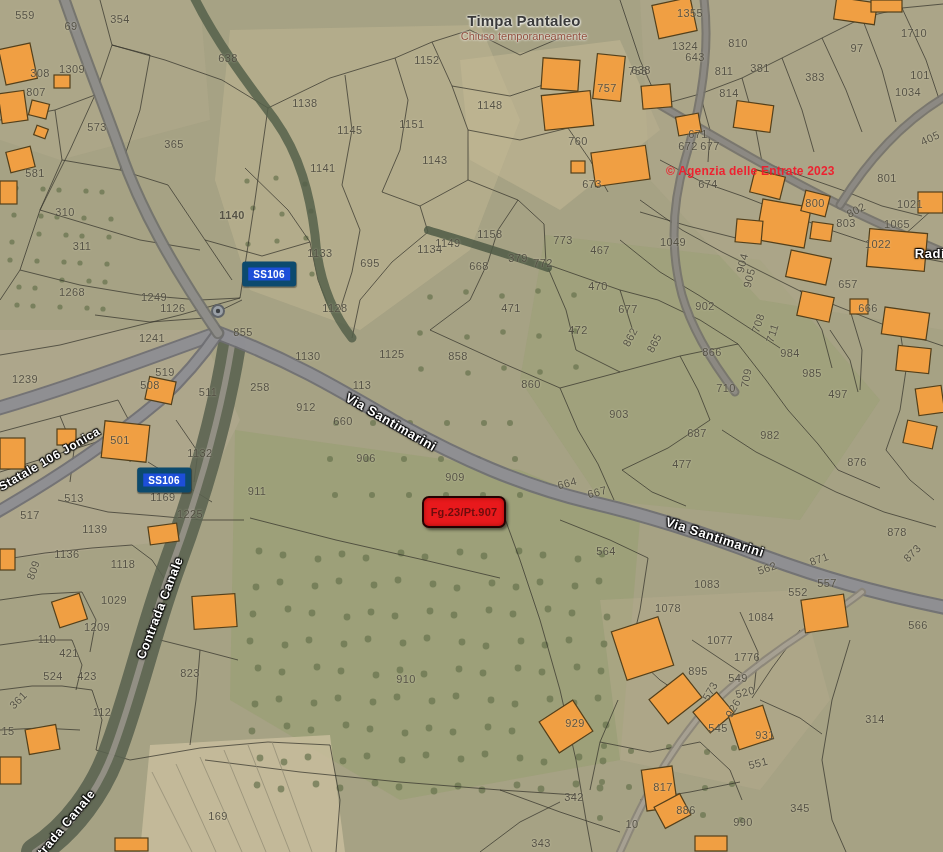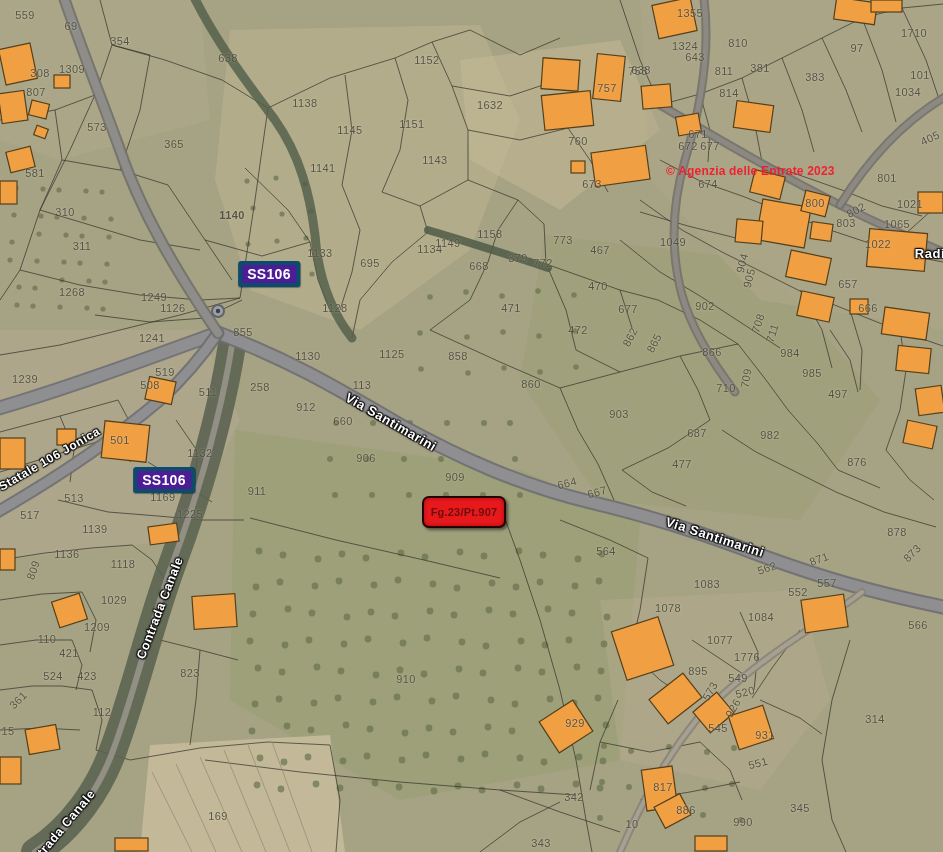--- a/index.html
+++ b/index.html
@@ -8,23 +8,23 @@
   #map-svg{position:absolute;left:0;top:0;}
   .layer{position:absolute;left:0;top:0;width:100%;height:100%;pointer-events:none;}
   .plabel{position:absolute;font-size:11px;color:#504d41;white-space:nowrap;
           letter-spacing:.4px;opacity:.93;
           text-shadow:0 0 2px rgba(238,233,214,.55);}
   .rlabel{position:absolute;font-size:13px;font-weight:bold;color:#fff;white-space:nowrap;
           letter-spacing:.6px;
           text-shadow:-1px -1px 1px rgba(0,0,0,.85),1px -1px 1px rgba(0,0,0,.85),
                       -1px 1px 1px rgba(0,0,0,.85),1px 1px 1px rgba(0,0,0,.85),
                       0 0 3px rgba(0,0,0,.7);}
-  .badge{position:absolute;transform:translate(-50%,-50%);background:#4c1d95;
-         border:4px solid #0c4a6e;border-radius:3px;padding:1px 5px;
-         font-size:14px;font-weight:bold;color:#fff;letter-spacing:.3px;
+  .badge{position:absolute;transform:translate(-50%,-50%);background:#1d4ed8;
+         border:6px solid #0c4a6e;border-radius:3px;padding:1px 5px;
+         font-size:10px;font-weight:bold;color:#fff;letter-spacing:.3px;
          box-shadow:0 1px 1px rgba(0,0,0,.35);}
   #place-label{position:absolute;text-align:center;transform:translate(-50%,0);}
   #place-title{font-size:15px;font-weight:600;color:#3a3a3a;letter-spacing:.2px;
           text-shadow:0 0 3px rgba(255,255,255,.95),0 0 2px rgba(255,255,255,.9),0 1px 2px rgba(255,255,255,.8);}
   #place-sub{font-size:11px;color:#92503f;margin-top:1px;
           text-shadow:0 0 3px rgba(255,255,255,.9),0 0 2px rgba(255,255,255,.85);}
   #copyright{position:absolute;font-size:12px;font-weight:bold;color:#f11c2c;
           letter-spacing:.2px;opacity:.95;white-space:nowrap;}
   #highlight-marker{position:absolute;display:flex;align-items:center;justify-content:center;
           background:#e8191c;border:2px solid #240202;border-radius:7px;
@@ -438,40 +438,40 @@
       <rect x="695" y="836" width="32" height="15" fill="#f09f43" stroke="#53401c" stroke-width="1.2" transform="rotate(0 711 843.5)"></rect>
       <g>
         <circle cx="218" cy="311" r="6" fill="#9aa0a6" stroke="#5f6368" stroke-width="2"></circle>
         <circle cx="218" cy="311" r="2.2" fill="#3c4043"></circle>
       </g>
     </svg>
 
   <div class="layer" id="parcel-labels">
       <span class="plabel" style="left: 25px; top: 15px; transform: translate(-50%, -50%) rotate(0deg);">559</span>
       <span class="plabel" style="left: 71px; top: 26px; transform: translate(-50%, -50%) rotate(0deg);">69</span>
-      <span class="plabel" style="left: 120px; top: 41px; transform: translate(-50%, -50%) rotate(0deg);">354</span>
+      <span class="plabel" style="left: 120px; top: 19px; transform: translate(-50%, -50%) rotate(0deg);">354</span>
       <span class="plabel" style="left: 72px; top: 69px; transform: translate(-50%, -50%) rotate(0deg);">1309</span>
       <span class="plabel" style="left: 40px; top: 73px; transform: translate(-50%, -50%) rotate(0deg);">308</span>
       <span class="plabel" style="left: 36px; top: 92px; transform: translate(-50%, -50%) rotate(0deg);">807</span>
       <span class="plabel" style="left: 97px; top: 127px; transform: translate(-50%, -50%) rotate(0deg);">573</span>
       <span class="plabel" style="left: 228px; top: 58px; transform: translate(-50%, -50%) rotate(0deg);">638</span>
       <span class="plabel" style="left: 174px; top: 144px; transform: translate(-50%, -50%) rotate(0deg);">365</span>
       <span class="plabel" style="left: 35px; top: 173px; transform: translate(-50%, -50%) rotate(0deg);">581</span>
       <span class="plabel" style="left: 65px; top: 212px; transform: translate(-50%, -50%) rotate(0deg);">310</span>
       <span class="plabel" style="left: 82px; top: 246px; transform: translate(-50%, -50%) rotate(0deg);">311</span>
       <span class="plabel" style="left: 72px; top: 292px; transform: translate(-50%, -50%) rotate(0deg);">1268</span>
       <span class="plabel" style="left: 154px; top: 297px; transform: translate(-50%, -50%) rotate(0deg);">1249</span>
       <span class="plabel" style="left: 173px; top: 308px; transform: translate(-50%, -50%) rotate(0deg);">1126</span>
       <span class="plabel" style="left: 152px; top: 338px; transform: translate(-50%, -50%) rotate(0deg);">1241</span>
       <span class="plabel" style="left: 25px; top: 379px; transform: translate(-50%, -50%) rotate(0deg);">1239</span>
       <span class="plabel" style="left: 305px; top: 103px; transform: translate(-50%, -50%) rotate(0deg);">1138</span>
       <span class="plabel" style="left: 350px; top: 130px; transform: translate(-50%, -50%) rotate(0deg);">1145</span>
       <span class="plabel" style="left: 412px; top: 124px; transform: translate(-50%, -50%) rotate(0deg);">1151</span>
       <span class="plabel" style="left: 427px; top: 60px; transform: translate(-50%, -50%) rotate(0deg);">1152</span>
-      <span class="plabel" style="left: 490px; top: 105px; transform: translate(-50%, -50%) rotate(0deg);">1632</span>
+      <span class="plabel" style="left: 490px; top: 105px; transform: translate(-50%, -50%) rotate(0deg);">1148</span>
       <span class="plabel" style="left: 435px; top: 160px; transform: translate(-50%, -50%) rotate(0deg);">1143</span>
       <span class="plabel" style="left: 323px; top: 168px; transform: translate(-50%, -50%) rotate(0deg);">1141</span>
       <span class="plabel" style="left: 232px; top: 215px; transform: translate(-50%, -50%) rotate(0deg); font-weight: bold;">1140</span>
       <span class="plabel" style="left: 430px; top: 212px; transform: translate(-50%, -50%) rotate(0deg); margin-top: 37px;">1134</span>
       <span class="plabel" style="left: 320px; top: 253px; transform: translate(-50%, -50%) rotate(0deg);">1133</span>
       <span class="plabel" style="left: 335px; top: 308px; transform: translate(-50%, -50%) rotate(0deg);">1128</span>
       <span class="plabel" style="left: 370px; top: 263px; transform: translate(-50%, -50%) rotate(0deg);">695</span>
       <span class="plabel" style="left: 490px; top: 234px; transform: translate(-50%, -50%) rotate(0deg);">1158</span>
       <span class="plabel" style="left: 448px; top: 243px; transform: translate(-50%, -50%) rotate(0deg);">1149</span>
       <span class="plabel" style="left: 479px; top: 266px; transform: translate(-50%, -50%) rotate(0deg);">668</span>
@@ -609,19 +609,23 @@
       <span class="rlabel" style="left: 160px; top: 608px; font-size: 12.5px; transform: translate(-50%, -50%) rotate(-69deg);">Contrada Canale</span>
       <span class="rlabel" style="left: 58px; top: 833px; font-size: 12.5px; transform: translate(-50%, -50%) rotate(-50deg);">Contrada Canale</span>
       <span class="rlabel" style="left: 30px; top: 470px; font-size: 12px; transform: translate(-50%, -50%) rotate(-30deg);">Strada Statale 106 Jonica</span>
       <span class="rlabel" style="left: 930px; top: 253px; font-size: 13px; transform: translate(-50%, -50%) rotate(0deg);">Radi</span>
     </div>
   <div class="layer" id="badges">
       <span class="badge" style="left: 269px; top: 274px;">SS106</span>
       <span class="badge" style="left: 164px; top: 480px;">SS106</span>
     </div>
 
+  <div id="place-label" style="left: 524px; top: 12px;">
+    <div id="place-title">Timpa Pantaleo</div>
+    <div id="place-sub">Chiuso temporaneamente</div>
+  </div>
 
   <div id="copyright" style="left: 666px; top: 164px;">© Agenzia delle Entrate 2023</div>
 
   <div id="highlight-marker" style="left: 422px; top: 496px; width: 80px; height: 28px;">
     <span>Fg.23/Pt.907</span>
   </div>
 </div>
 
 </body></html>

